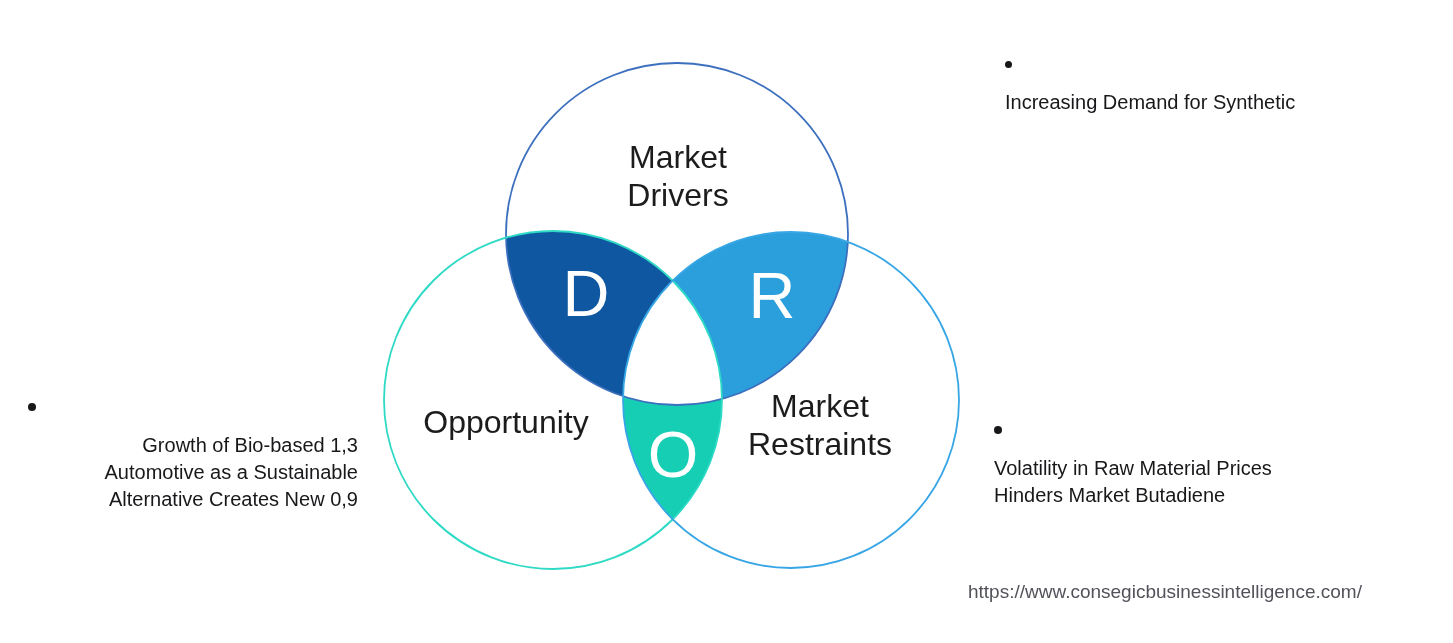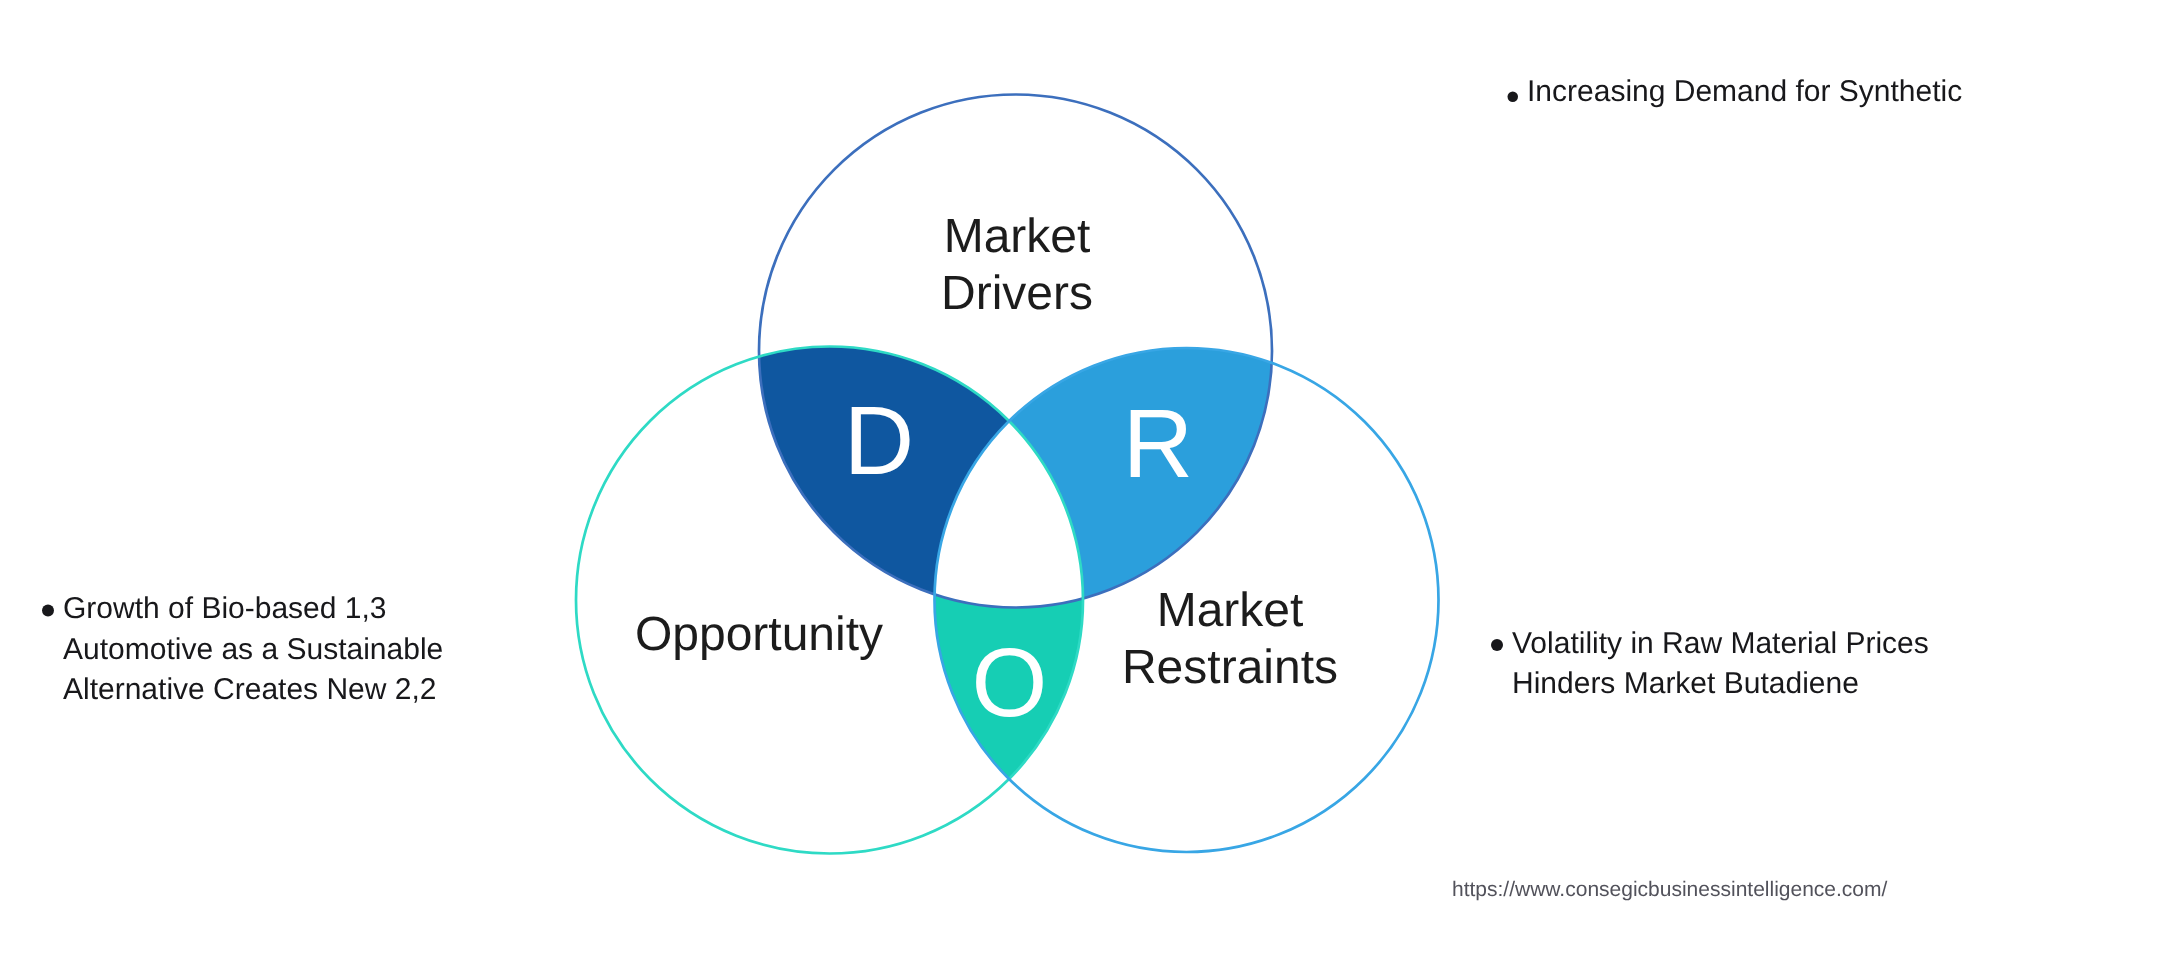--- a/index.html
+++ b/index.html
@@ -20,45 +20,46 @@
   }
   .vletter {
     font-family: "Liberation Sans", sans-serif;
     font-size: 65px;
     fill: #ffffff;
   }
 
   .note {
     position: absolute;
     display: flex;
-    gap: 6px;
+    gap: 21px;
     font-size: 20px;
     line-height: 27px;
     font-weight: 400;
     color: #18181b;
+    flex-direction: column;
   }
   .dot {
     flex: none;
     width: 8px;
     height: 8px;
     border-radius: 50%;
     background: #18181b;
     margin-top: 10px;
   }
   .note--driver { left: 1005px; top: 48px; width: 425px; }
   .note--driver .dot { width: 7px; height: 7px; margin-top: 13px; }
-  .note--opportunity { left: 28px; top: 393px; width: 330px; }
+  .note--opportunity { left: 28px; top: 393px; width: 330px; text-align: right; }
   .note--restraint { left: 994px; top: 416px; width: 380px; }
 
   .footer-url {
     position: absolute;
     left: 968px;
     top: 580px;
     width: 440px;
-    font-size: 14px;
+    font-size: 19px;
     line-height: 24px;
     color: #52525b;
     white-space: nowrap;
   }
 </style>
 </head>
 <body>
 
 <div class="canvas">
 
@@ -107,21 +108,21 @@
     <div class="note-text">
       <div>Increasing Demand for Synthetic</div>
     </div>
   </div>
 
   <div class="note note--opportunity">
     <span class="dot"></span>
     <div class="note-text">
       <div>Growth of Bio-based 1,3</div>
       <div>Automotive as a Sustainable</div>
-      <div>Alternative Creates New 2,2</div>
+      <div>Alternative Creates New 0,9</div>
     </div>
   </div>
 
   <div class="note note--restraint">
     <span class="dot"></span>
     <div class="note-text">
       <div>Volatility in Raw Material Prices</div>
       <div>Hinders Market Butadiene</div>
     </div>
   </div>

